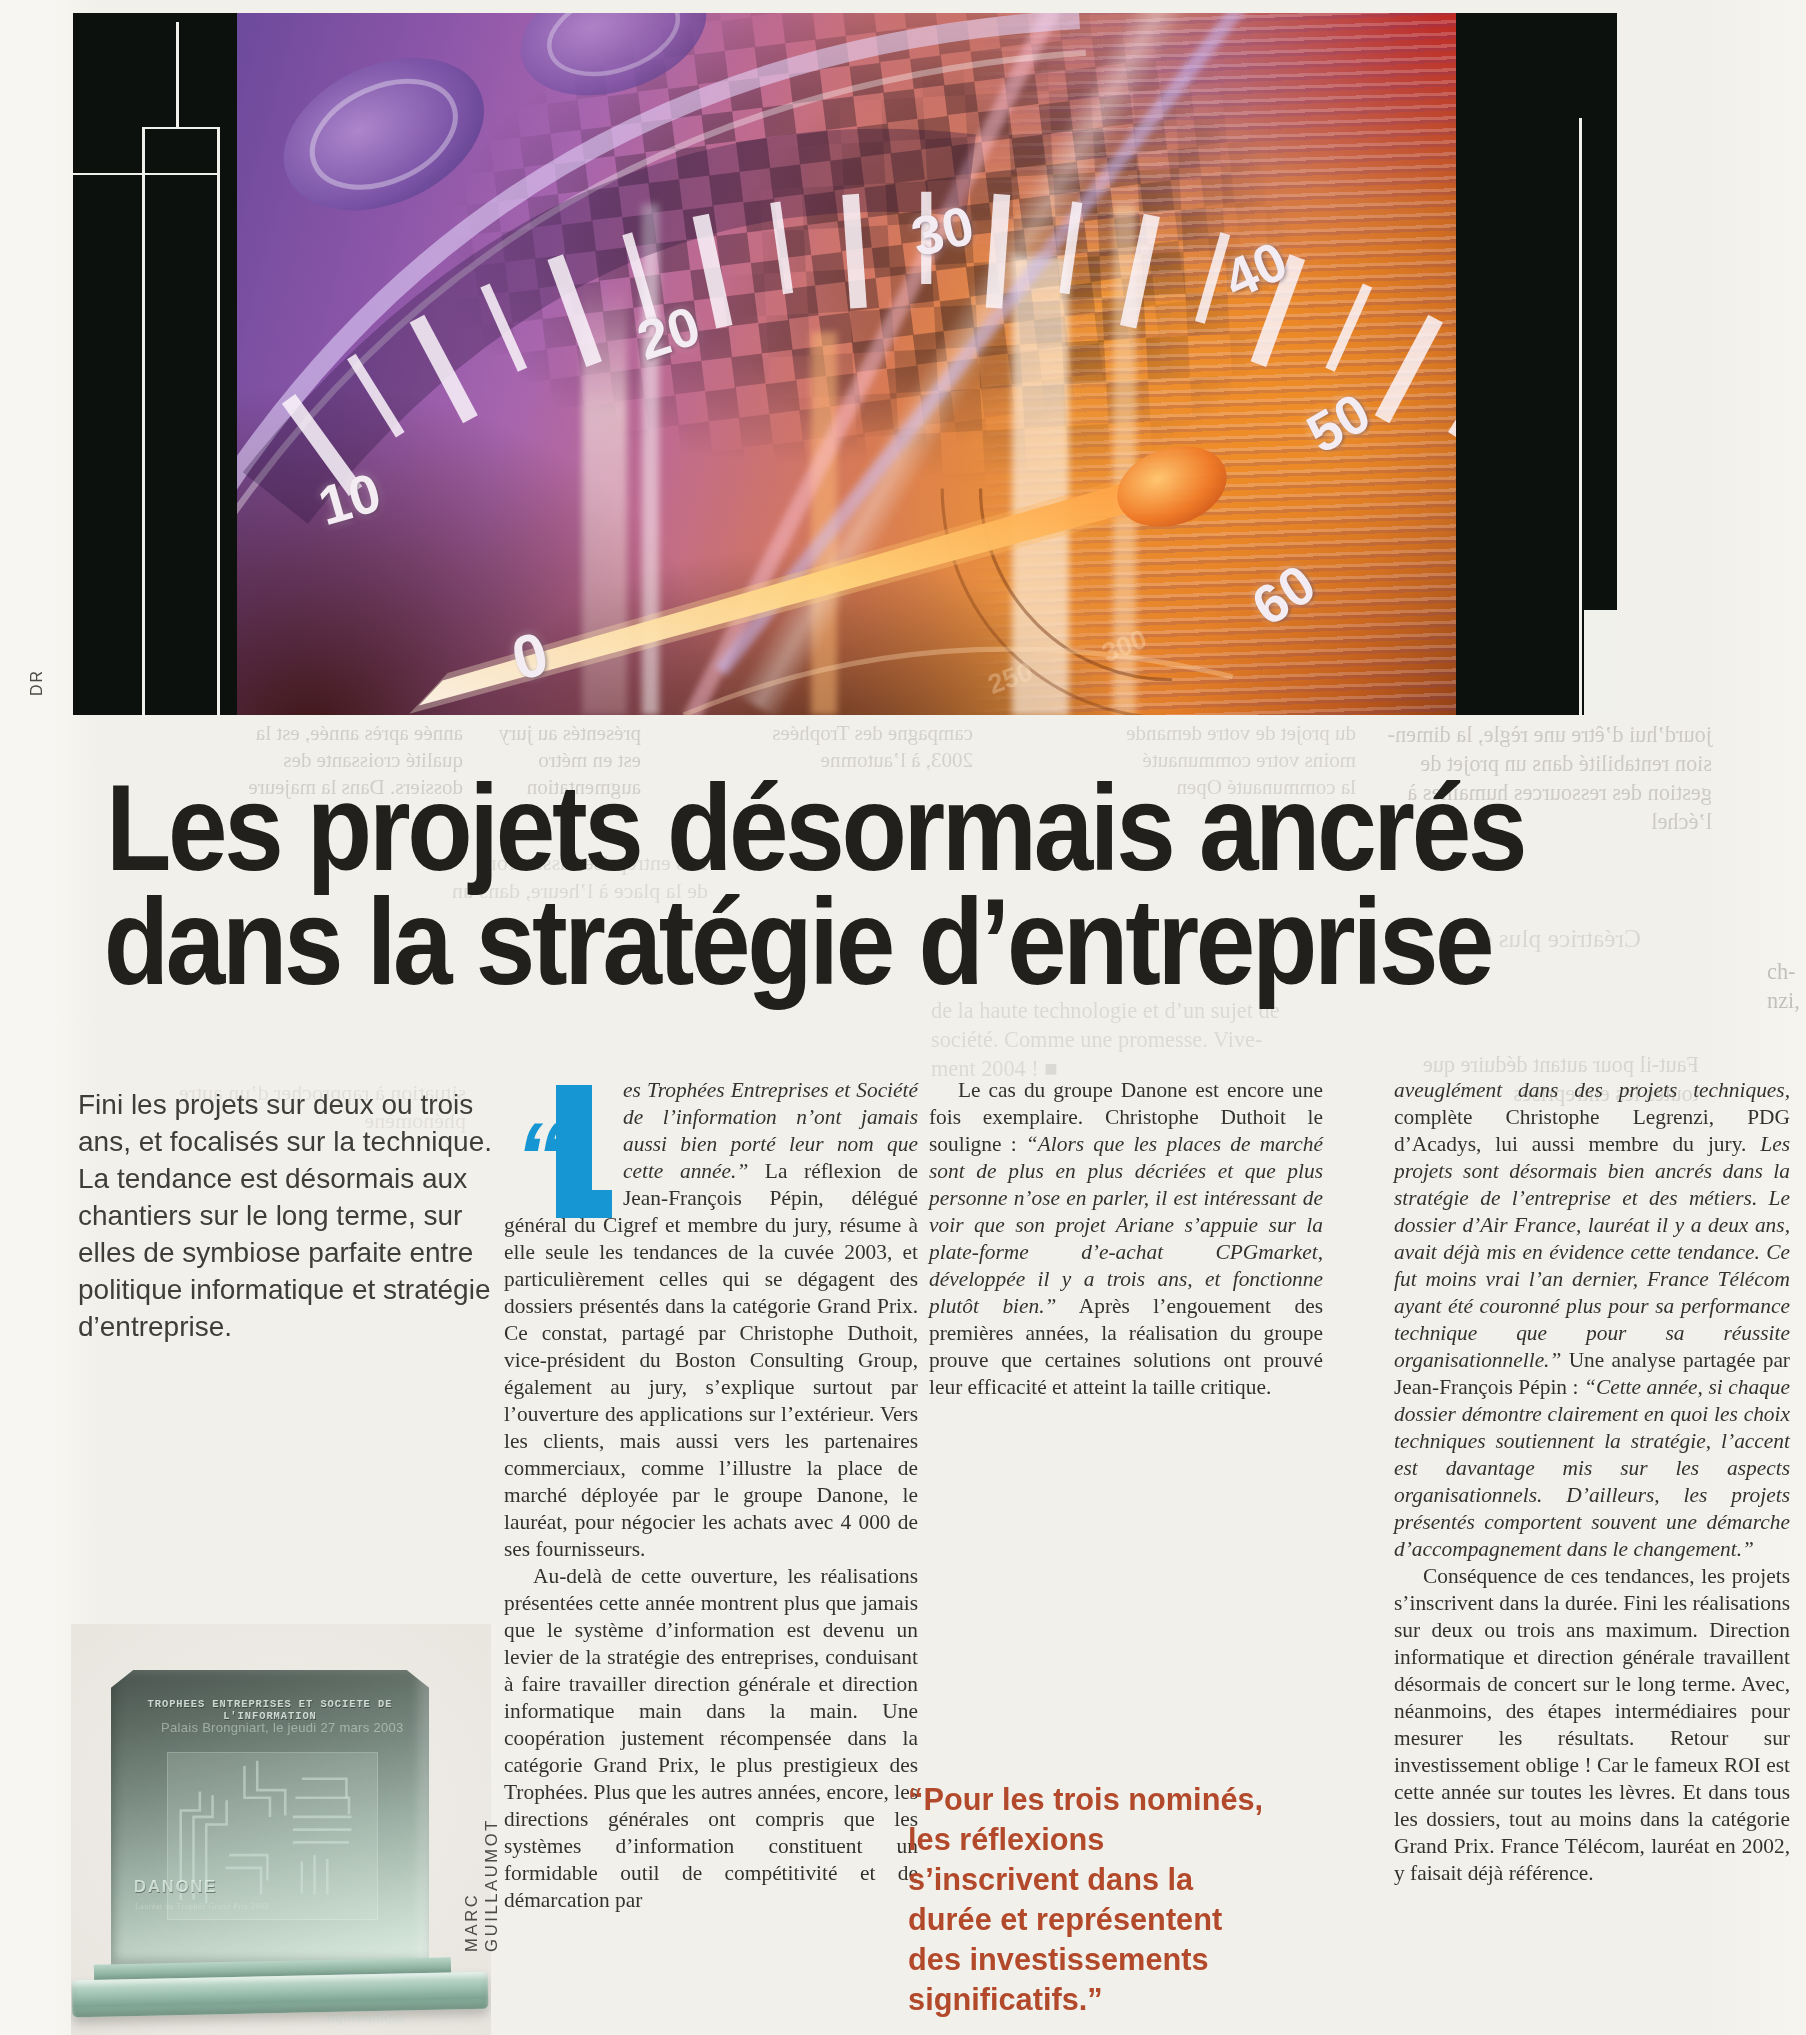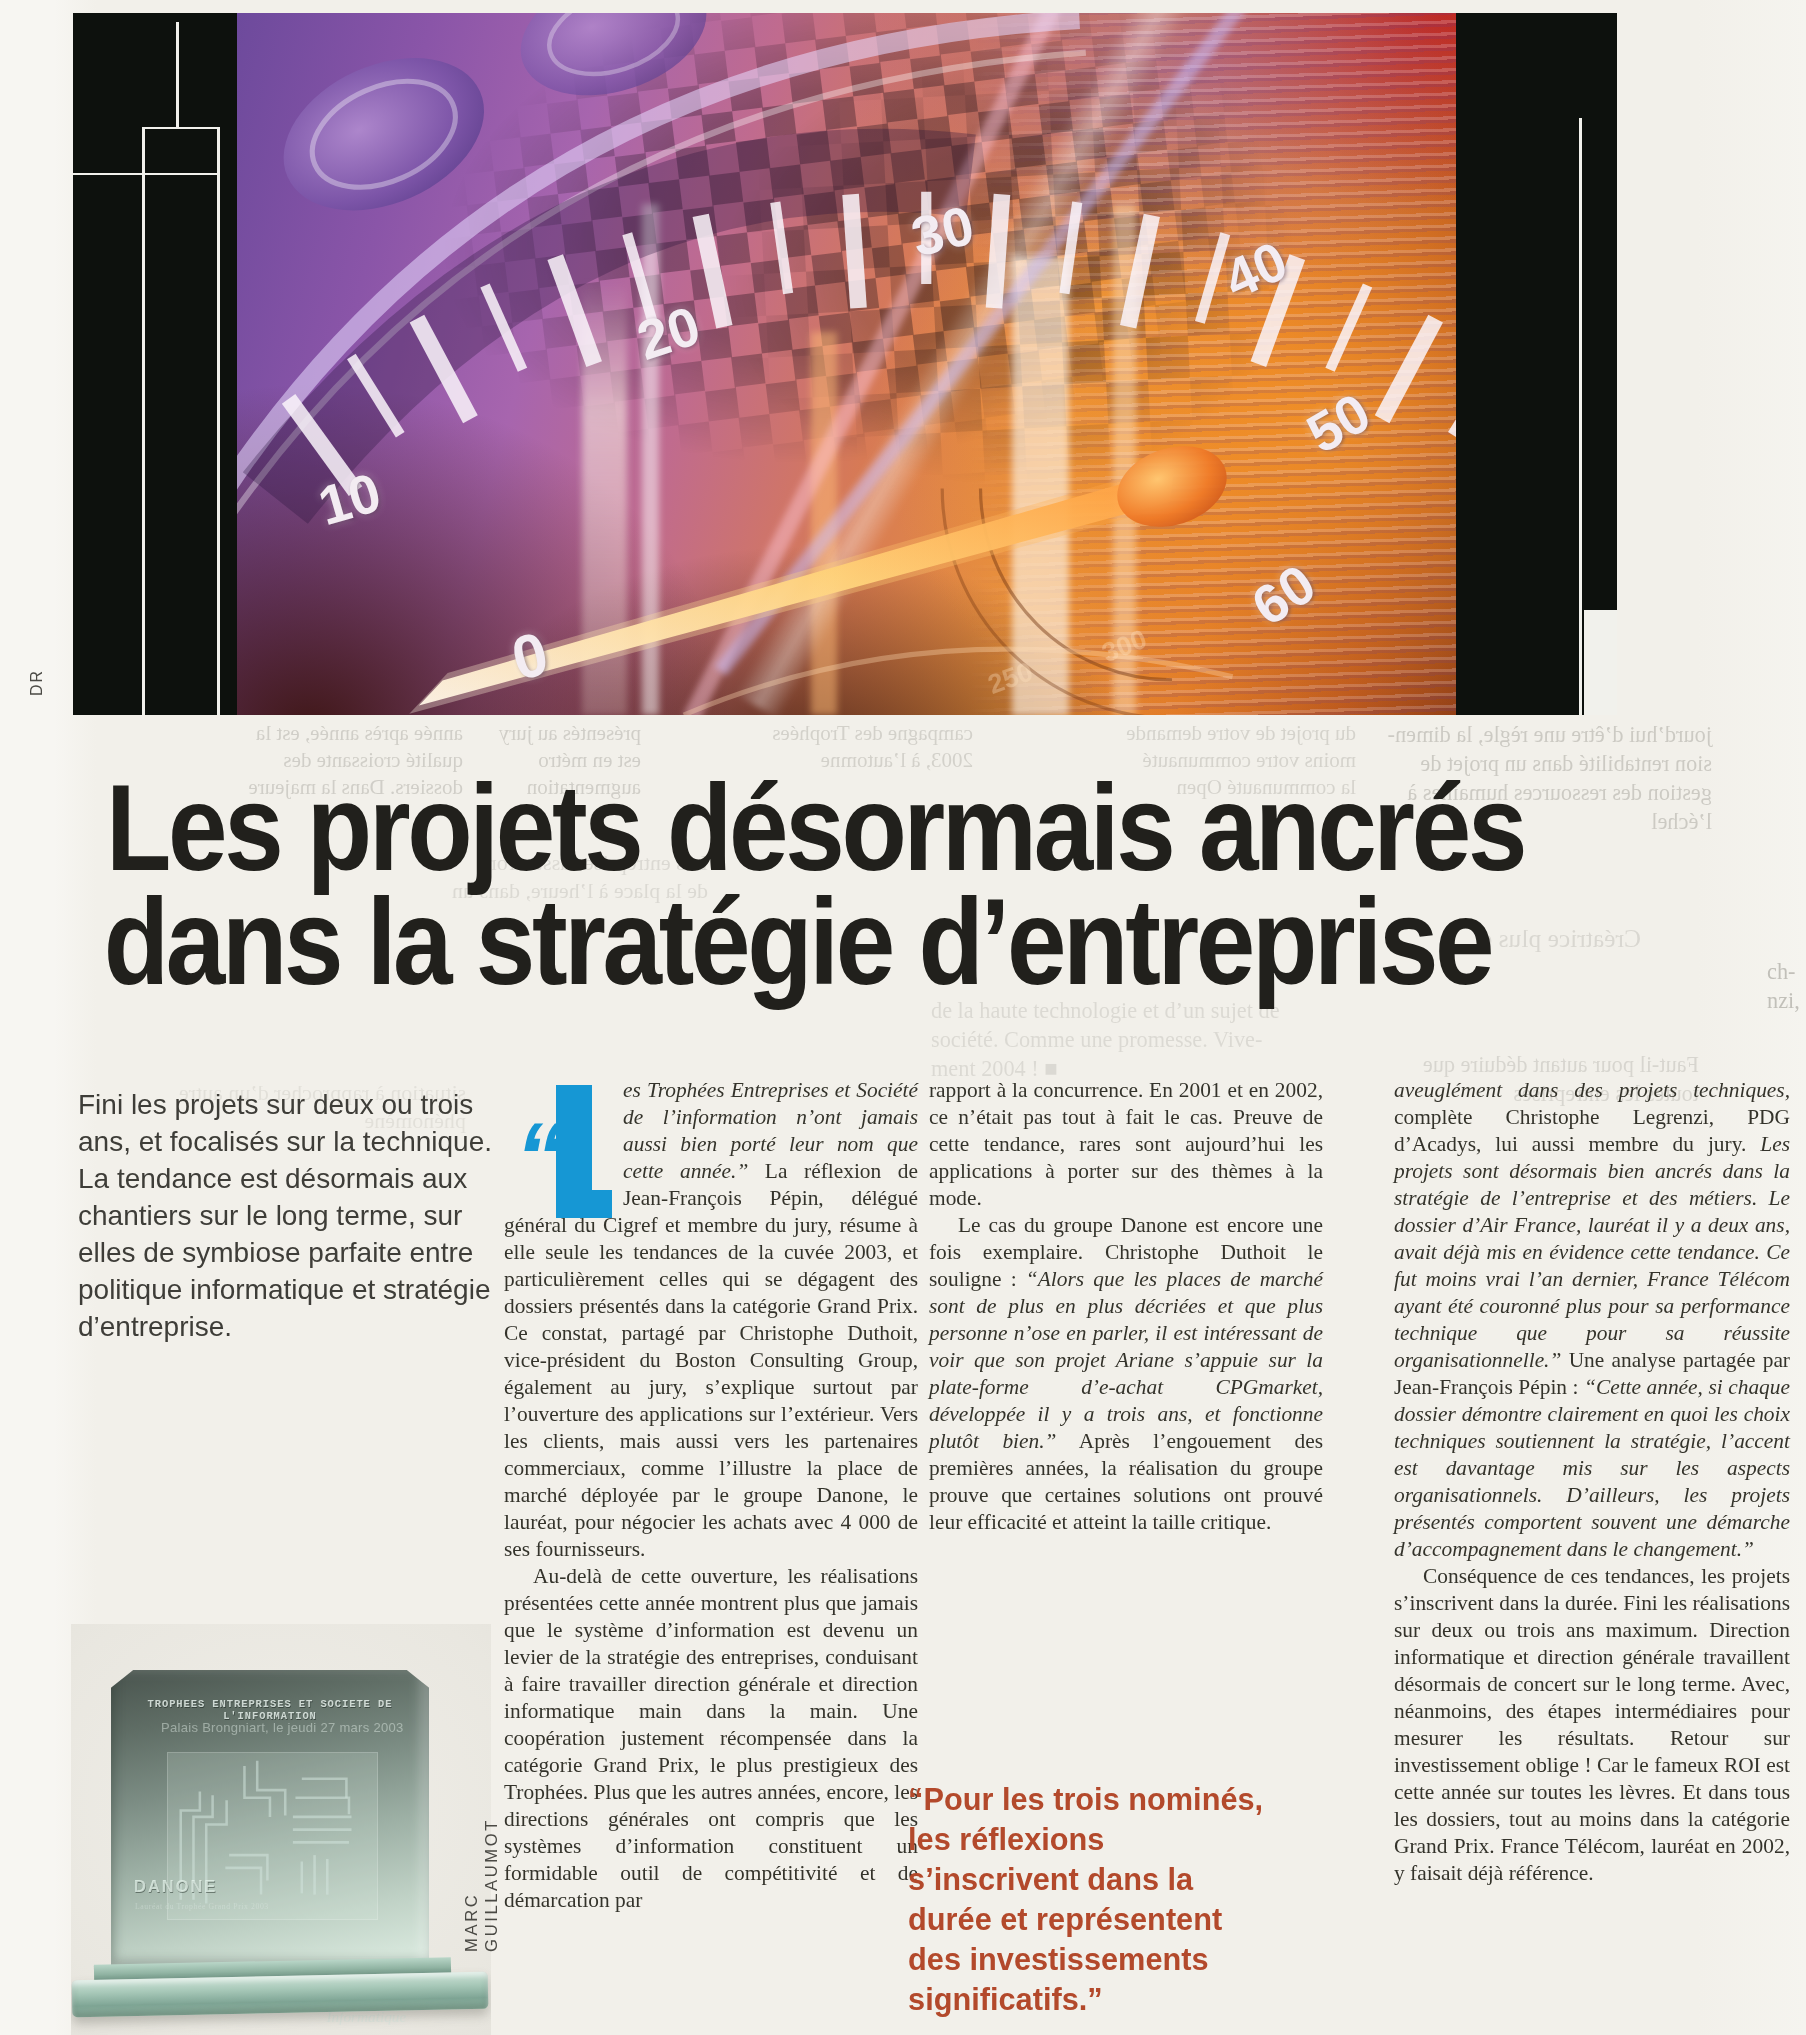--- a/index.html
+++ b/index.html
@@ -297,21 +297,20 @@
     <div class="col" id="col-b">
       <span class="openquote">“</span>
       <div class="dropcap" aria-label="L">
         <div class="stem"></div>
         <div class="foot"></div>
       </div>
     <p class="noindent"><span class="dropfloat"></span><em>es Trophées Entreprises et Société de l’information n’ont jamais aussi bien porté leur nom que cette année.”</em><span> La réflexion de Jean-François Pépin, délégué général du Cigref et membre du jury, résume à elle seule les tendances de la cuvée 2003, et particulièrement celles qui se dégagent des dossiers présentés dans la catégorie Grand Prix. Ce constat, partagé par Christophe Duthoit, vice-président du Boston Consulting Group, également au jury, s’explique surtout par l’ouverture des applications sur l’extérieur. Vers les clients, mais aussi vers les partenaires commerciaux, comme l’illustre la place de marché déployée par le groupe Danone, le lauréat, pour négocier les achats avec 4 000 de ses fournisseurs.</span></p>
         <p><span>Au-delà de cette ouverture, les réalisations présentées cette année montrent plus que jamais que le système d’information est devenu un levier de la stratégie des entreprises, conduisant à faire travailler direction générale et direction informatique main dans la main. Une coopération justement récompensée dans la catégorie Grand Prix, le plus prestigieux des Trophées. Plus que les autres années, encore, les directions générales ont compris que les systèmes d’information constituent un formidable outil de compétitivité et de démarcation par</span></p>
       </div>
     <div class="col" id="col-c">
-        <p class="noindent"><span>rapport à la concurrence. En 2001 et en 2002, ce n’était pas tout à fait le cas. Preuve de cette tendance, rares sont aujourd’hui les applications à porter sur des thèmes à la mode.</span></p>
         <p><span>Le cas du groupe Danone est encore une fois exemplaire. Christophe Duthoit le souligne : </span><em>“Alors que les places de marché sont de plus en plus décriées et que plus personne n’ose en parler, il est intéressant de voir que son projet Ariane s’appuie sur la plate-forme d’e-achat CPGmarket, développée il y a trois ans, et fonctionne plutôt bien.”</em><span> Après l’engouement des premières années, la réalisation du groupe prouve que certaines solutions ont prouvé leur efficacité et atteint la taille critique.</span></p>
       </div>
     <div class="col" id="col-d">
         <p class="noindent"><em>aveuglément dans des projets techniques,</em><span> complète Christophe Legrenzi, PDG d’Acadys, lui aussi membre du jury. </span><em>Les projets sont désormais bien ancrés dans la stratégie de l’entreprise et des métiers. Le dossier d’Air France, lauréat il y a deux ans, avait déjà mis en évidence cette tendance. Ce fut moins vrai l’an dernier, France Télécom ayant été couronné plus pour sa performance technique que pour sa réussite organisationnelle.”</em><span> Une analyse partagée par Jean-François Pépin : </span><em>“Cette année, si chaque dossier démontre clairement en quoi les choix techniques soutiennent la stratégie, l’accent est davantage mis sur les aspects organisationnels. D’ailleurs, les projets présentés comportent souvent une démarche d’accompagnement dans le changement.”</em></p>
         <p><span>Conséquence de ces tendances, les projets s’inscrivent dans la durée. Fini les réalisations sur deux ou trois ans maximum. Direction informatique et direction générale travaillent désormais de concert sur le long terme. Avec, néanmoins, des étapes intermédiaires pour mesurer les résultats. Retour sur investissement oblige ! Car le fameux ROI est cette année sur toutes les lèvres. Et dans tous les dossiers, tout au moins dans la catégorie Grand Prix. France Télécom, lauréat en 2002, y faisait déjà référence.</span></p>
       </div>
 
     <div class="pullquote" id="pullquote">
         <span class="pl">“Pour les trois nominés,</span>
         <span class="pl">les réflexions</span>

